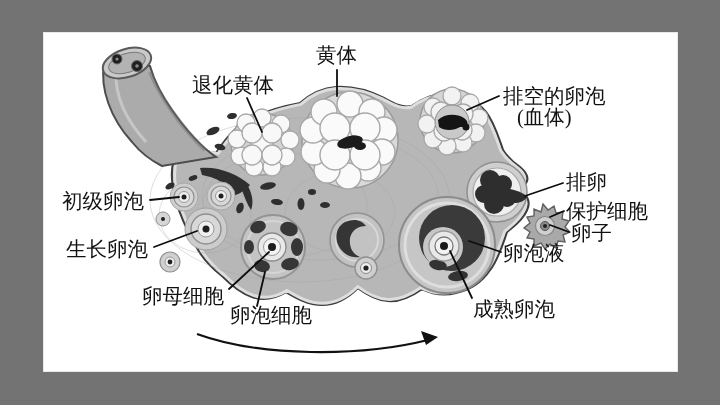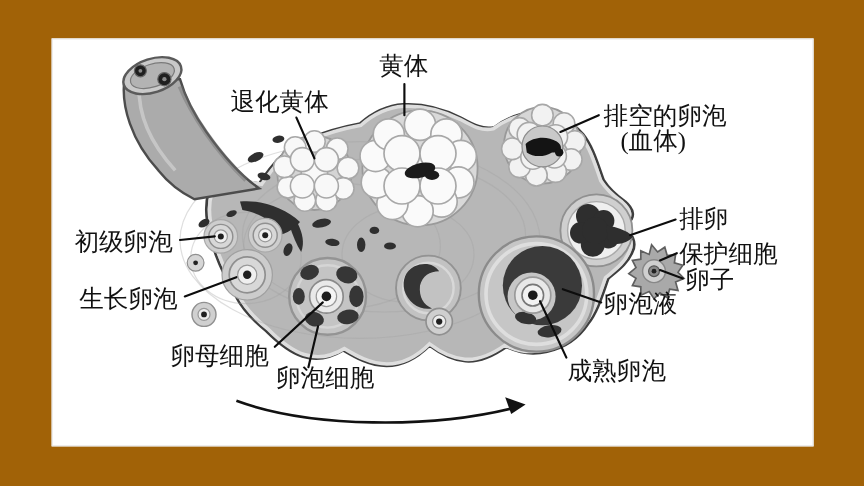--- a/index.html
+++ b/index.html
@@ -1,16 +1,16 @@
 <!DOCTYPE html>
 <html><head>
 <meta charset="utf-8">
 <style>
   html,body{margin:0;padding:0;}
-  .page{position:relative;width:720px;height:405px;background:#a16207;overflow:hidden;
+  .page{position:relative;width:720px;height:405px;background:#737373;overflow:hidden;
         font-family:"Liberation Serif","DejaVu Serif",serif;}
   .panel{position:absolute;left:43px;top:32px;width:635px;height:340px;background:#ffffff;
          border:1px solid #e9e9e9;box-sizing:border-box;}
   svg.diagram{position:absolute;left:0;top:0;width:720px;height:405px;}
   svg .lbl{font-family:"Liberation Serif","DejaVu Serif",serif;font-size:20.5px;fill:#111;}
   svg .leader{stroke:#0d0d0d;stroke-width:1.8;stroke-linecap:round;fill:none;}
   svg .tex{fill:none;stroke:#a0a0a0;opacity:.35;}
   .logo{position:absolute;left:420px;top:344px;width:300px;height:61px;}
 </style>
 </head>

